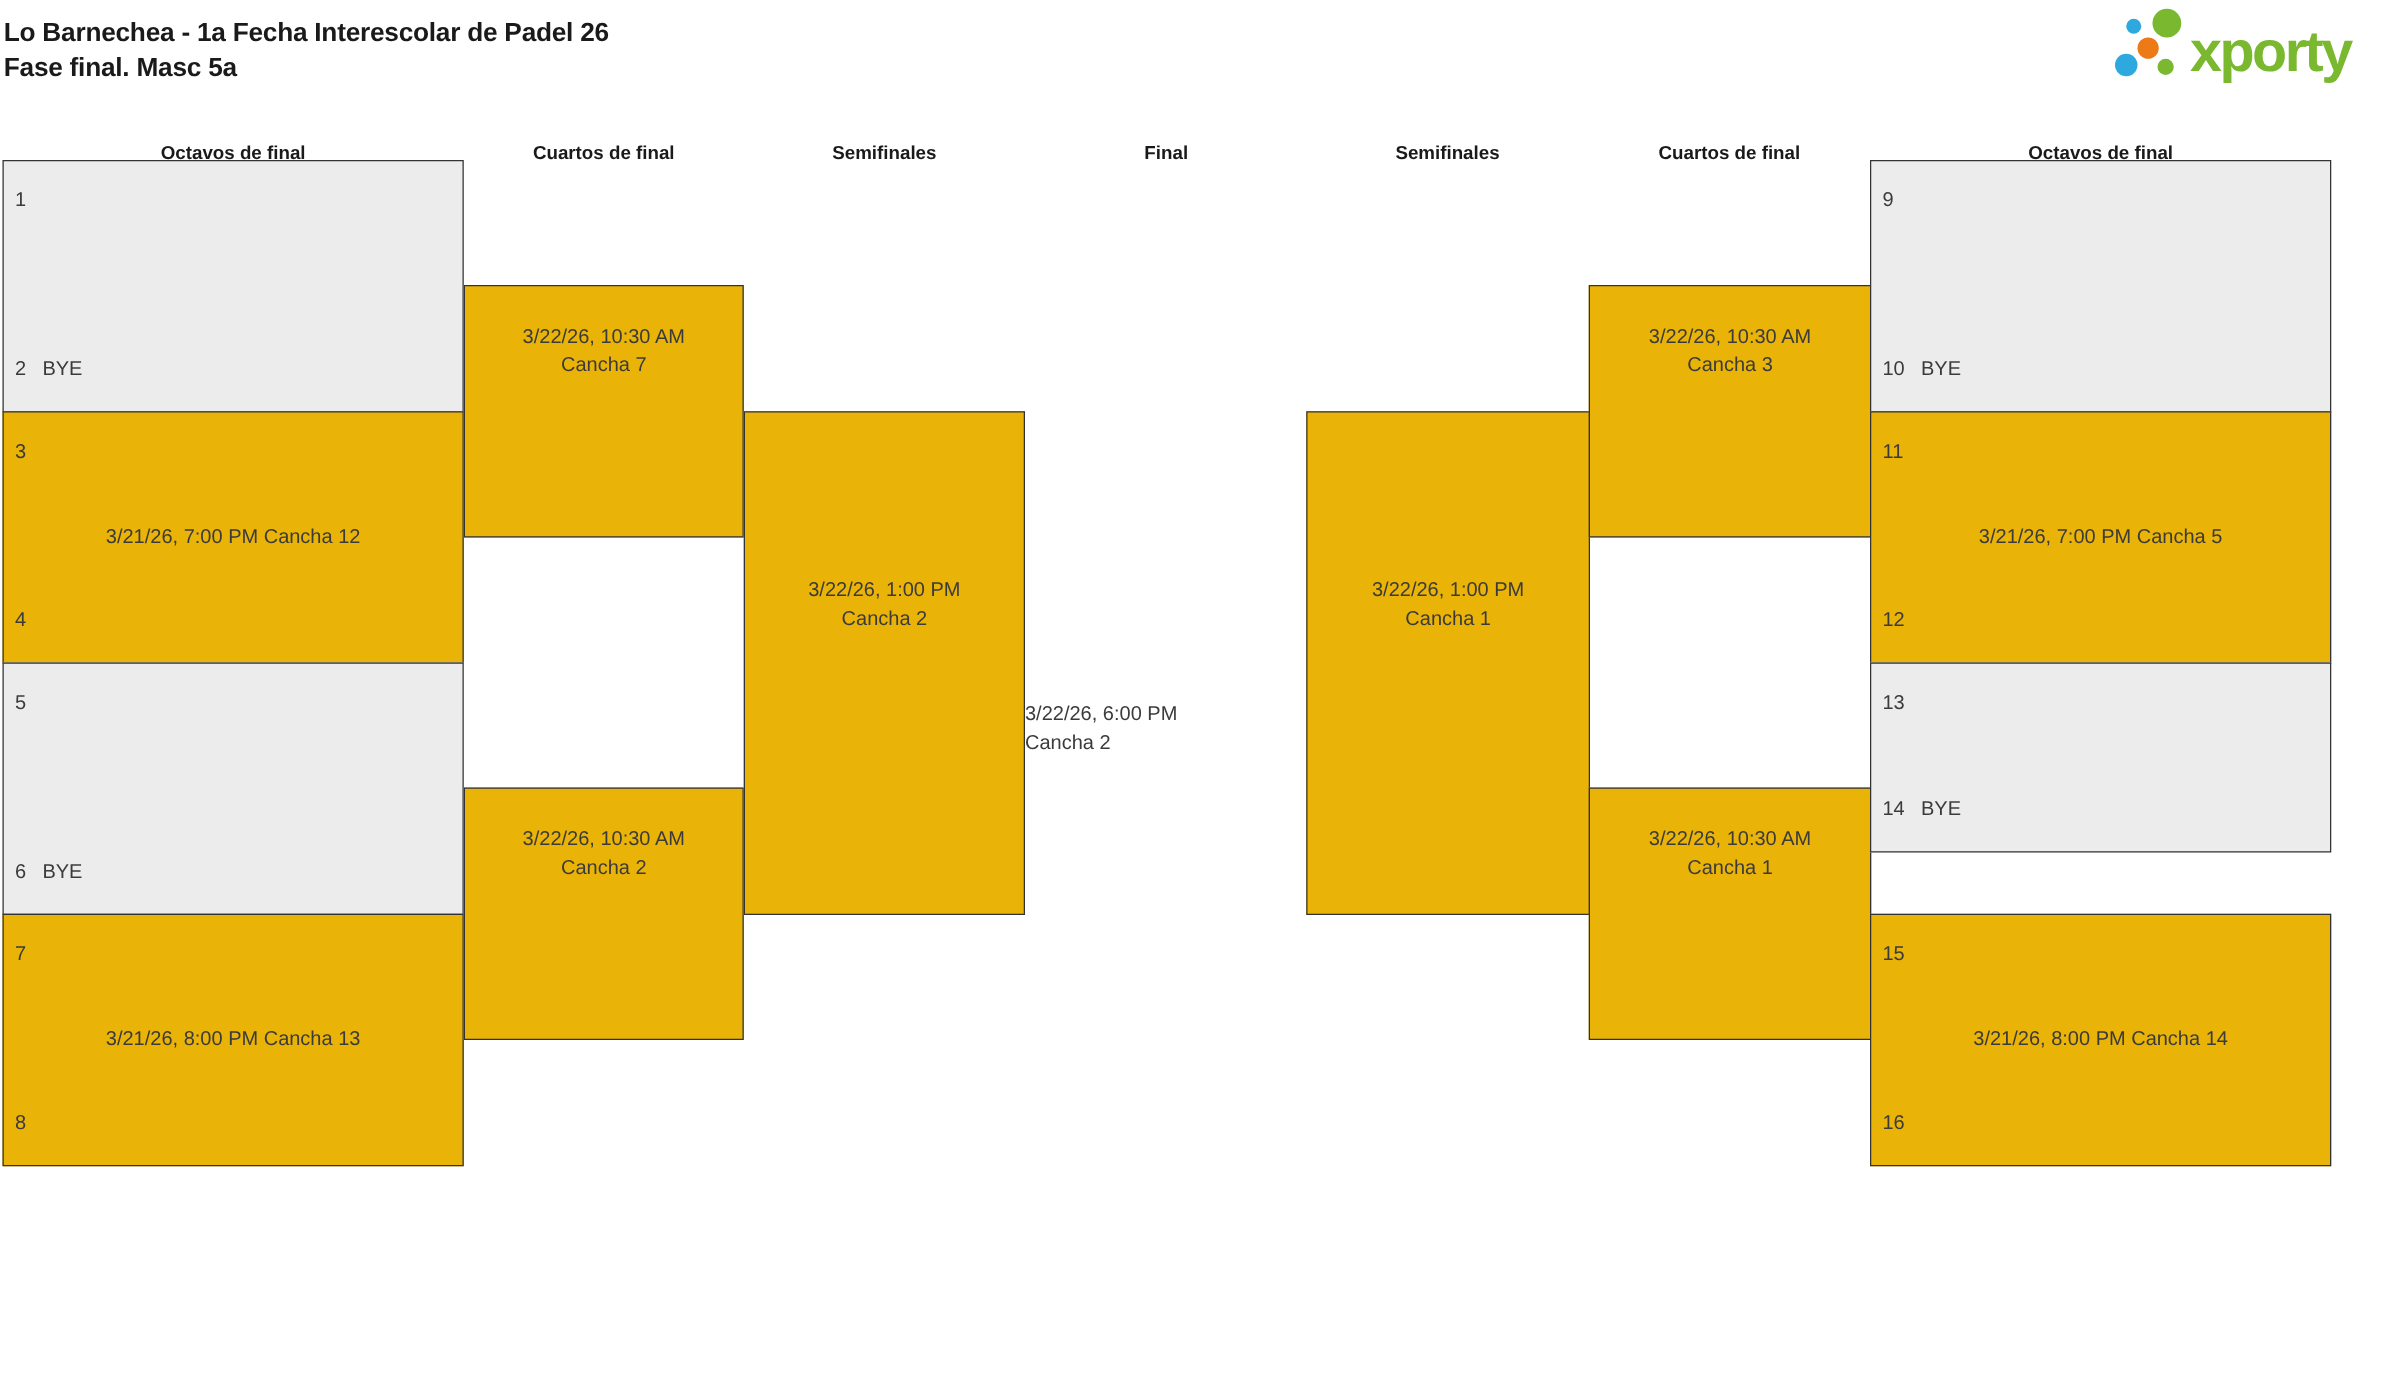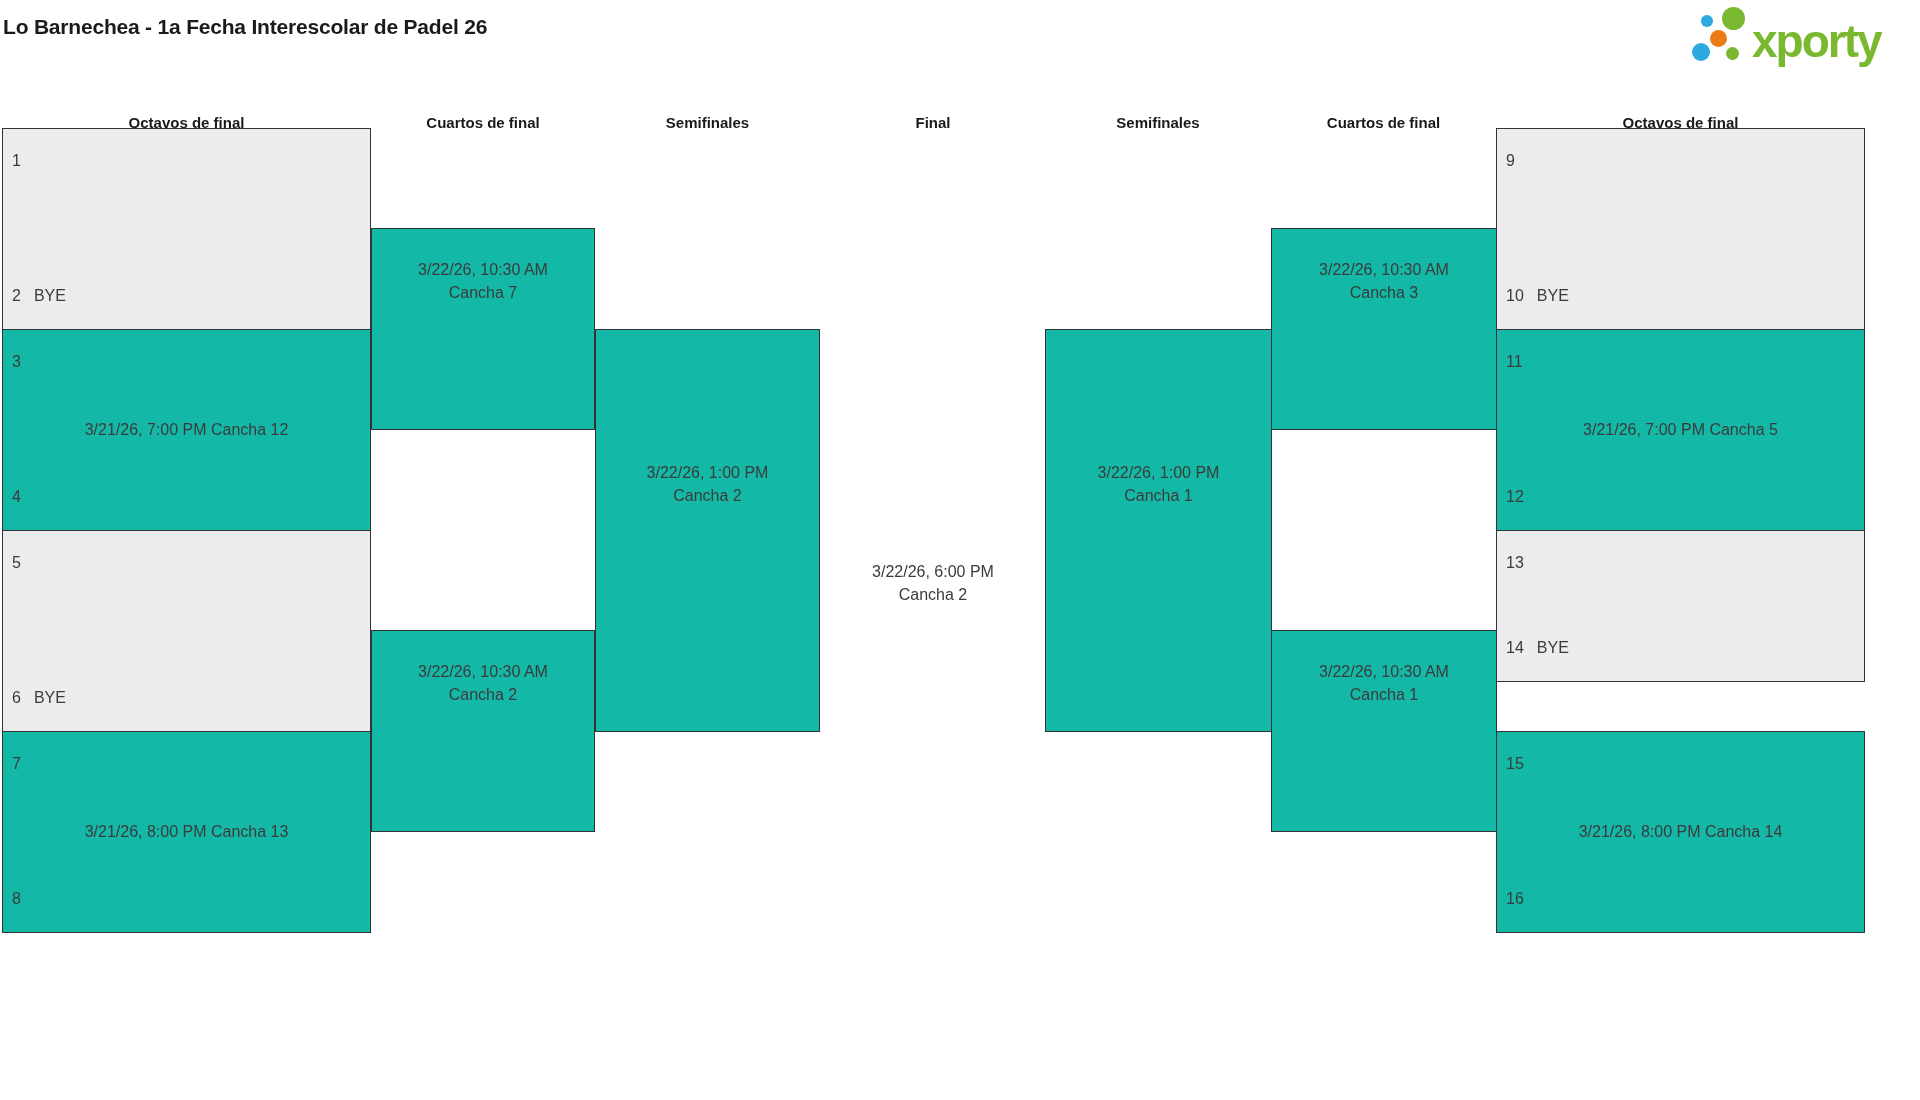--- a/index.html
+++ b/index.html
@@ -6,51 +6,52 @@
   .stage{
     position:relative;width:1920px;height:1100px;background:#ffffff;
     font-family:"Liberation Sans",sans-serif;overflow:hidden;
     --logo-green:#7ab82f;--logo-blue:#2ea9e0;--logo-orange:#ec7b17;
     --bye-bg:#ececec;--border:#333333;--txt:#3b3b3b;--heading:#1a1a1a;
   }
   .title{position:absolute;left:3px;top:3px;color:var(--heading);
     font-size:21px;font-weight:bold;line-height:28px;letter-spacing:-0.2px;margin-top:10px;}
   .round-h{position:absolute;top:97px;height:20px;text-align:center;
     font-size:15px;font-weight:600;color:var(--heading);white-space:nowrap;margin-top:17px;}
-  .match{position:absolute;border:1px solid var(--border);background:#14b8a6;box-sizing:border-box;}
+  .match{position:absolute;border:1px solid var(--border);background:#eab308;box-sizing:border-box;}
   .match.bye-box{background:var(--bye-bg);}
   .seed{position:absolute;left:9px;display:flex;gap:13px;align-items:baseline;
     font-size:16px;line-height:20px;color:var(--txt);}
   .seed.top{top:22px;}
   .seed.bottom{bottom:23px;}
   .sched{position:absolute;left:0;top:0;right:0;bottom:0;display:flex;
     align-items:center;justify-content:center;font-size:16px;color:var(--txt);}
   .when{position:absolute;left:0;right:0;text-align:center;font-size:16px;
     line-height:23px;color:var(--txt);}
   .qf .when{top:29px;}
   .sf .when{top:131px;}
-  .final-text{position:absolute;left:820px;width:226px;top:560px;text-align:center;
+  .final-text{position:absolute;left:820px;width:226px;top:560px;text-align:left;
     font-size:16px;line-height:23px;color:var(--txt);}
   .logo{position:absolute;left:1690px;top:0;width:228px;height:80px;cursor:pointer;}
   .logo-dot{position:absolute;border-radius:50%;}
   .dot-blue-sm{left:11px;top:15px;width:12px;height:12px;background:var(--logo-blue);}
   .dot-green-lg{left:32px;top:7px;width:23px;height:23px;background:var(--logo-green);}
   .dot-orange{left:20px;top:30px;width:17px;height:17px;background:var(--logo-orange);}
   .dot-blue-lg{left:2px;top:43px;width:18px;height:18px;background:var(--logo-blue);}
   .dot-green-sm{left:36px;top:47px;width:13px;height:13px;background:var(--logo-green);}
   .logo-word{position:absolute;left:62px;top:18px;font-size:46px;font-weight:bold;
     color:var(--logo-green);letter-spacing:-2px;line-height:1;}
 </style>
 </head>
 <body>
 
 <div class="stage" style="--logo-green: #7ab82f; --logo-blue: #2ea9e0; --logo-orange: #ec7b17; --bye-bg: #ececec; --border: #333333; --txt: #3b3b3b; --heading: #1a1a1a;">
 
   <div class="title">
     <div>Lo Barnechea - 1a Fecha Interescolar de Padel 26</div>
+    <div>Fase final. Masc 5a</div>
   </div>
 
   <div class="logo">
     <span class="logo-dot dot-blue-sm"></span>
     <span class="logo-dot dot-green-lg"></span>
     <span class="logo-dot dot-orange"></span>
     <span class="logo-dot dot-blue-lg"></span>
     <span class="logo-dot dot-green-sm"></span>
     <span class="logo-word">xporty</span>
   </div>

